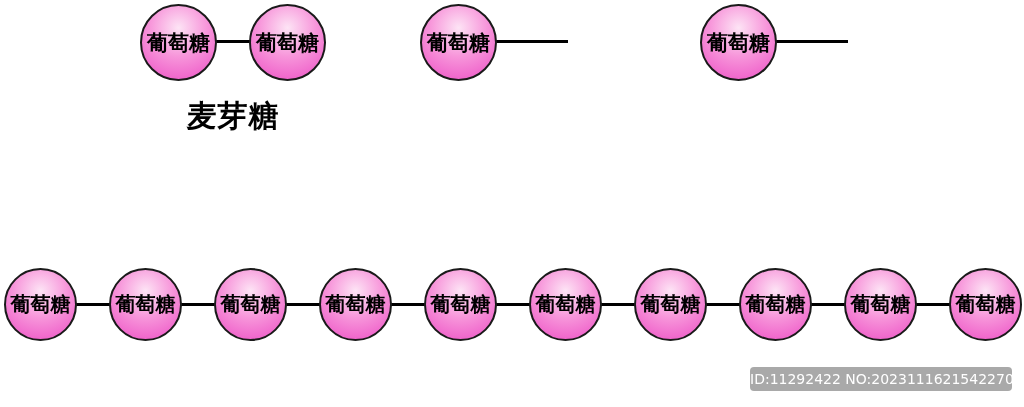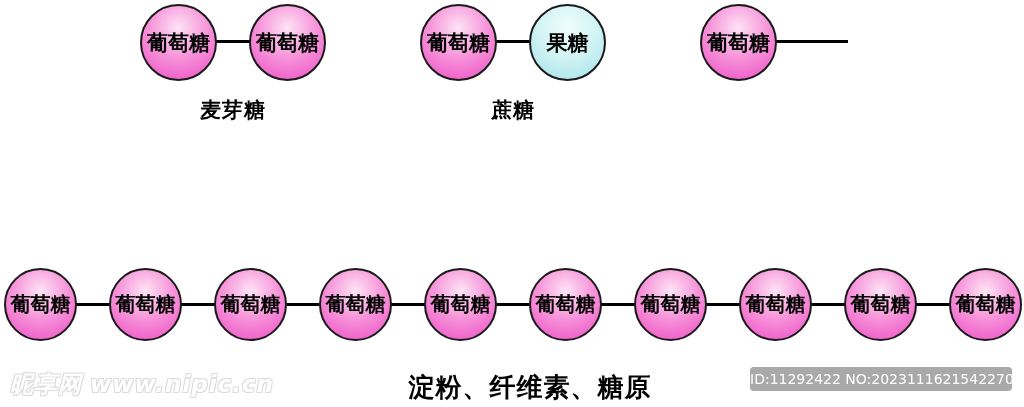--- a/index.html
+++ b/index.html
@@ -62,21 +62,21 @@
     background: radial-gradient(circle at 50% 30%,
       #effcc9 0%, #bdec6e 48%, var(--galactose-edge) 100%);
   }
 
   .group-label {
     position: absolute;
     top: 96px;
     left: 0;
     width: 100%;
     text-align: center;
-    font-size: 21px;
+    font-size: 30px;
     font-weight: bold;
     color: #000;
     letter-spacing: 1px;
   }
   #group-maltose { left: 140px; }
   #group-sucrose { left: 420px; }
   #group-lactose { left: 700px; }
 
   
   .chain {
@@ -154,22 +154,20 @@
   <div class="group" id="group-maltose">
     <div class="bond"></div>
     <div class="circle glucose left">葡萄糖</div>
     <div class="circle glucose right">葡萄糖</div>
     <div class="group-label">麦芽糖</div>
   </div>
 
   <div class="group" id="group-sucrose">
     <div class="bond"></div>
     <div class="circle glucose left">葡萄糖</div>
-    <div class="circle fructose right">果糖</div>
-    <div class="group-label">蔗糖</div>
   </div>
 
   <div class="group" id="group-lactose">
     <div class="bond"></div>
     <div class="circle glucose left">葡萄糖</div>
   </div>
 
   <div class="chain">
     <div class="bond"></div>
     <div class="circle glucose" style="left:4px">葡萄糖</div>
@@ -177,21 +175,17 @@
     <div class="circle glucose" style="left:214px">葡萄糖</div>
     <div class="circle glucose" style="left:319px">葡萄糖</div>
     <div class="circle glucose" style="left:424px">葡萄糖</div>
     <div class="circle glucose" style="left:529px">葡萄糖</div>
     <div class="circle glucose" style="left:634px">葡萄糖</div>
     <div class="circle glucose" style="left:739px">葡萄糖</div>
     <div class="circle glucose" style="left:844px">葡萄糖</div>
     <div class="circle glucose" style="left:949px">葡萄糖</div>
   </div>
 
-  <div class="chain-label">淀粉、纤维素、糖原</div>
 
-  <div class="watermark">
-    <span class="site-name">昵享网</span><span class="site-url">www.nipic.cn</span>
-  </div>
 
   <div class="id-badge">ID:11292422 NO:20231116215422700108</div>
 
 </div>
 
 </body></html>

